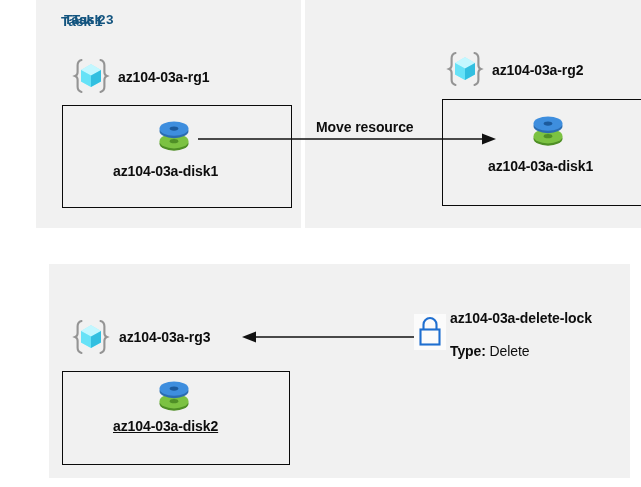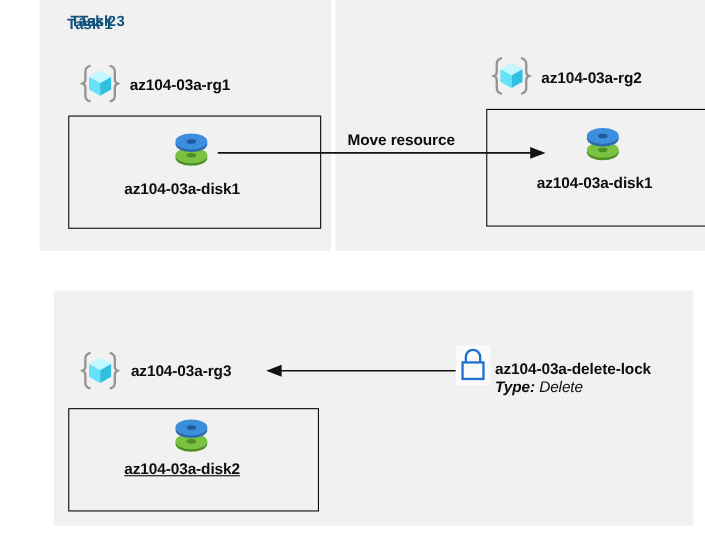--- a/index.html
+++ b/index.html
@@ -71,22 +71,22 @@
   #label-rg1 { left: 82px;  top: 69px; }
   #label-rg2 { left: 456px; top: 62px; }
   #label-rg3 { left: 83px;  top: 329px; }
 
   #label-disk1-a { left: 77px;  top: 163px; }
   #label-disk1-b { left: 452px; top: 158px; }
   #label-disk2   { left: 77px;  top: 418px; text-decoration: underline; }
 
   #label-move { left: 280px; top: 119px; }
 
-  #label-lock-name { left: 414px; top: 327px; }
-  #label-lock-type { left: 414px; top: 343px; font-weight: bold; font-style: italic; }
+  #label-lock-name { left: 414px; top: 310px; }
+  #label-lock-type { left: 414px; top: 343px; font-weight: bold; }
   #label-lock-type .type-value { font-weight: normal; }
 
   
   .icon-wrap {
     position: absolute;
     line-height: 0;
   }
   #icon-rg1 { left: 36px;  top: 57px;  width: 38px; height: 38px; }
   #icon-rg2 { left: 410px; top: 50px;  width: 38px; height: 38px; }
   #icon-rg3 { left: 36px;  top: 318px; width: 38px; height: 38px; }

